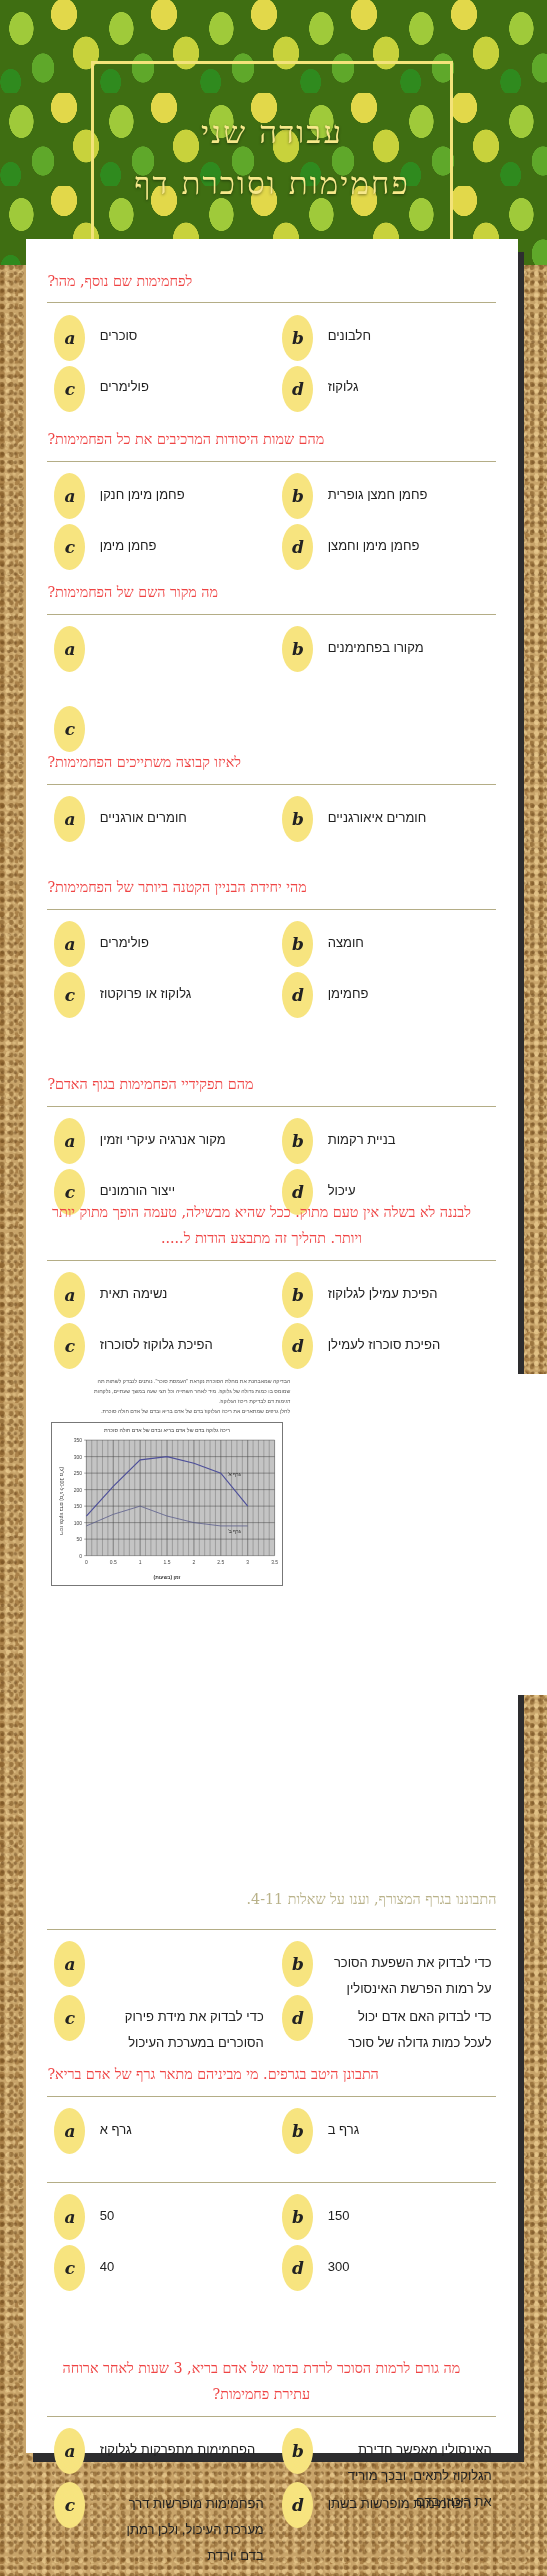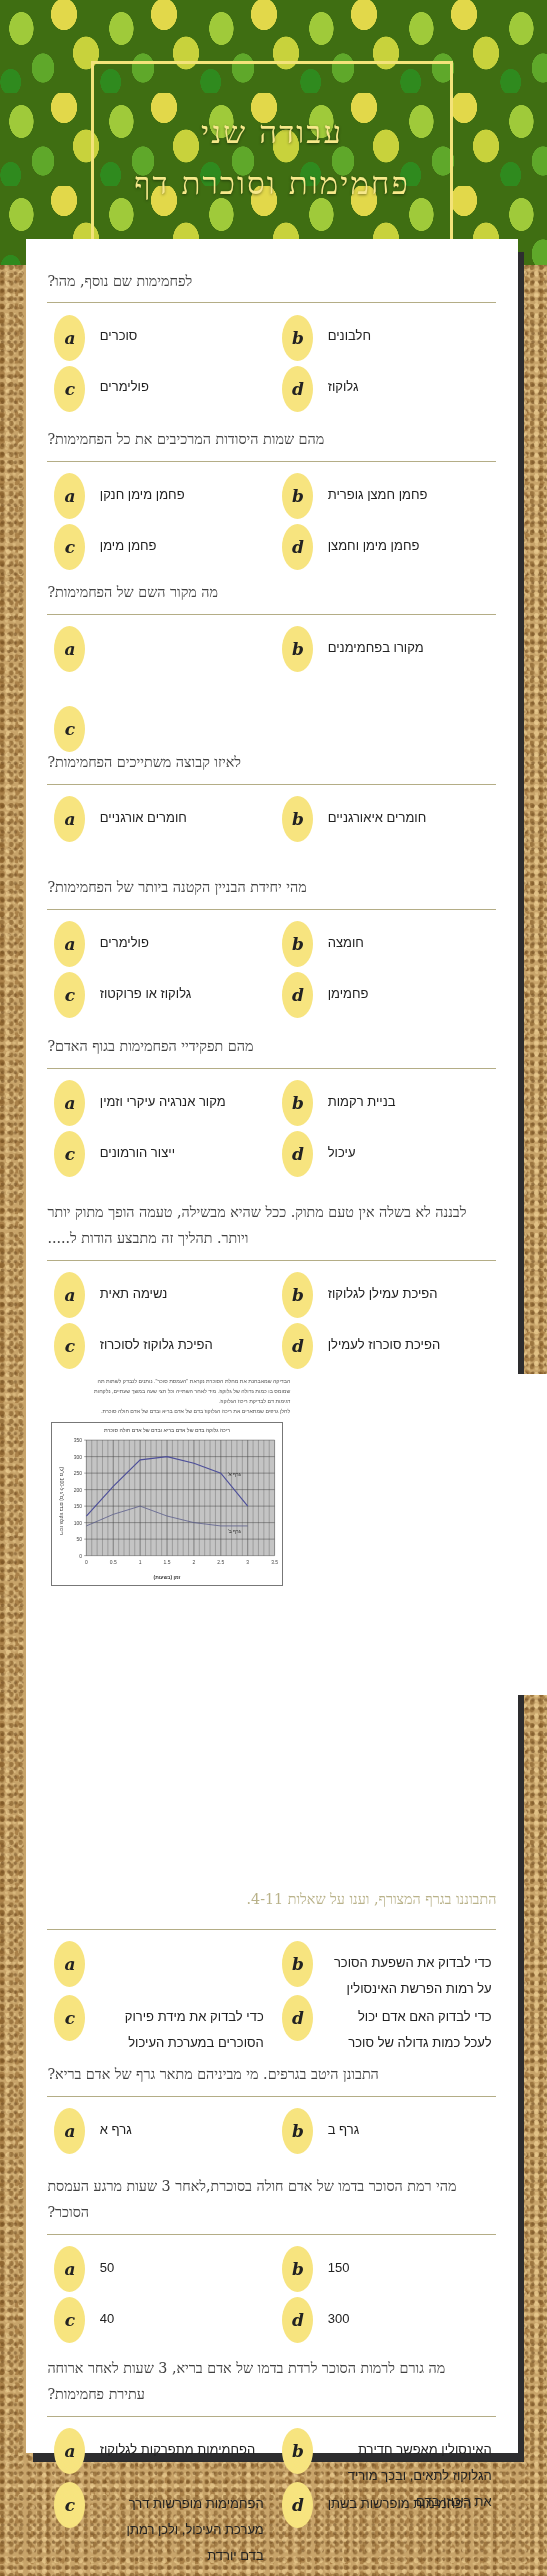--- a/index.html
+++ b/index.html
@@ -55,23 +55,23 @@
   }
   .card-ext {
     position: absolute; left: 492px; top: 1135px; width: 29px; height: 321px;
     background: #ffffff;
   }
 
   .question {
     position: absolute; left: 21.4px; width: 449px;
   }
   .q-text {
-    direction: rtl; text-align: left;
+    direction: rtl; text-align: center;
     font-family: "DejaVu Serif", serif;
-    font-size: 14.3px; line-height: 26px; color: #404040;
+    font-size: 14.3px; line-height: 26px; color: #ef4444;
     padding-left: 0; display: inline-block; float: left; max-width: 428px;
   }
   .q-head { overflow: hidden; }
   .q-line {
     clear: both; height: 1.4px; background: #b4ad86; margin-top: 8.6px;
   }
   .options {
     position: relative; margin-top: 11.4px;
   }
   .option {
@@ -249,21 +249,21 @@
           <span class="badge">c</span>
           <span class="opt-text">גלוקוז או פרוקטוז</span>
         </div>
       <div class="option col-b" style="top:51px">
           <span class="badge">d</span>
           <span class="opt-text">פחמימן</span>
         </div>
     </div>
   </div>
 
-  <div class="question" style="top:794px">
+  <div class="question" style="top:832px">
     <div class="q-head">
         <div class="q-text">מהם תפקידיי הפחמימות בגוף האדם?</div>
       </div>
     <div class="q-line"></div>
     <div class="options" style="height:114px">
       <div class="option col-a" style="top:0">
           <span class="badge">a</span>
           <span class="opt-text">מקור אנרגיה עיקרי וזמין</span>
         </div>
       <div class="option col-b" style="top:0">
@@ -421,23 +421,20 @@
           <span class="opt-text">גרף א</span>
         </div>
       <div class="option col-b" style="top:0">
           <span class="badge">b</span>
           <span class="opt-text">גרף ב</span>
         </div>
     </div>
   </div>
 
   <div class="question" style="top:1934px">
-    <div class="q-head">
-        <div class="q-text">מהי רמת הסוכר בדמו של אדם חולה בסוכרת,לאחר 3 שעות מרגע העמסת הסוכר?</div>
-      </div>
     <div class="q-line"></div>
     <div class="options" style="height:114px">
       <div class="option col-a" style="top:0">
           <span class="badge">a</span>
           <span class="opt-text">50</span>
         </div>
       <div class="option col-b" style="top:0">
           <span class="badge">b</span>
           <span class="opt-text">150</span>
         </div>

